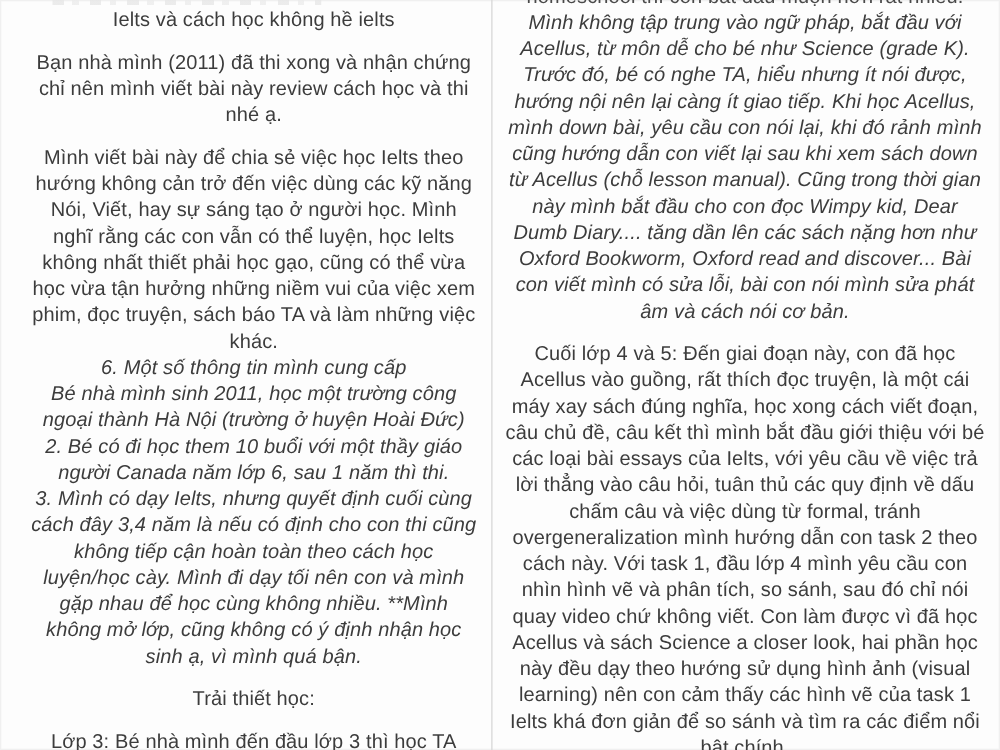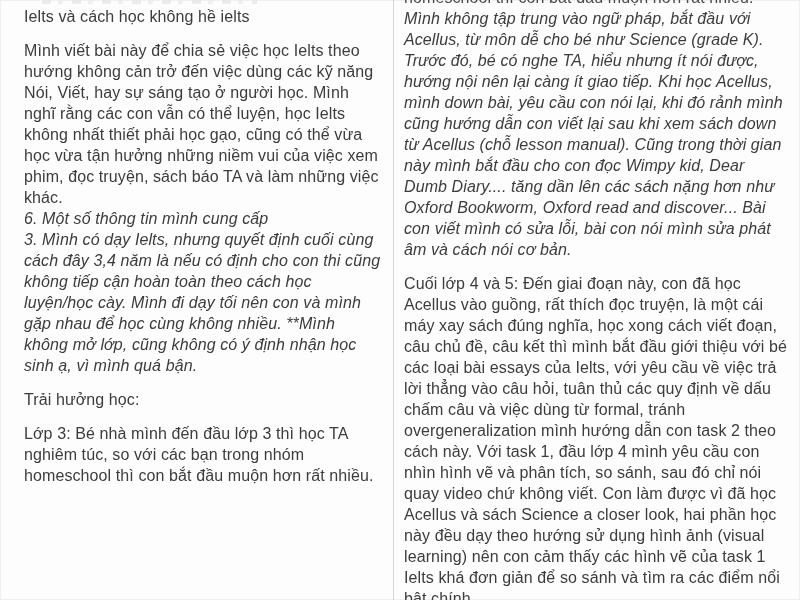--- a/index.html
+++ b/index.html
@@ -9,20 +9,21 @@
   }
   .page {
     position: relative;
     width: 800px;
     height: 600px;
     background: #fdfdfd;
     overflow: hidden;
     font-family: "Liberation Sans", "DejaVu Sans", sans-serif;
     color: #3c3c3c;
     box-shadow: inset 0 0 0 1px #f0f0f0;
+    text-align: center;
   }
   .col {
     position: absolute;
     top: 0;
     font-size: 16px;
     line-height: 21px;
     letter-spacing: 0.1px;
   }
   .col-left {
     left: 24px;
@@ -87,24 +88,27 @@
 </style>
 </head>
 <body>
 
 <div class="page">
 
   <div class="top-smudge"></div>
 
   <div class="col col-left">
     <p class="para first">Ielts và cách học không hề ielts</p>
+    <p class="para">Bạn nhà mình (2011) đã thi xong và nhận chứng chỉ nên mình viết bài này review cách học và thi nhé ạ.</p>
     <p class="para">Mình viết bài này để chia sẻ việc học Ielts theo hướng không cản trở đến việc dùng các kỹ năng Nói, Viết, hay sự sáng tạo ở người học. Mình nghĩ rằng các con vẫn có thể luyện, học Ielts không nhất thiết phải học gạo, cũng có thể vừa học vừa tận hưởng những niềm vui của việc xem phim, đọc truyện, sách báo TA và làm những việc khác.</p>
     <p class="para tight">6. Một số thông tin mình cung cấp</p>
+    <p class="para tight">Bé nhà mình sinh 2011, học một trường công ngoại thành Hà Nội (trường ở huyện Hoài Đức)</p>
+    <p class="para tight">2. Bé có đi học them 10 buổi với một thầy giáo người Canada năm lớp 6, sau 1 năm thì thi.</p>
     <p class="para tight">3. Mình có dạy Ielts, nhưng quyết định cuối cùng cách đây 3,4 năm là nếu có định cho con thi cũng không tiếp cận hoàn toàn theo cách học luyện/học cày. Mình đi dạy tối nên con và mình gặp nhau để học cùng không nhiều. **Mình không mở lớp, cũng không có ý định nhận học sinh ạ, vì mình quá bận.</p>
-    <p class="para">Trải hưởng học:</p>
+    <p class="para">Trải thiết học:</p>
     <p class="para">Lớp 3: Bé nhà mình đến đầu lớp 3 thì học TA nghiêm túc, so với các bạn trong nhóm homeschool thì con bắt đầu muộn hơn rất nhiều.</p>
   </div>
 
   <div class="divider"></div>
 
   <div class="col col-right">
     <div class="clipped-line">
       <div class="inner">homeschool thì con bắt đầu muộn hơn rất nhiều.</div>
     </div>
     <p class="para tight">Mình không tập trung vào ngữ pháp, bắt đầu với Acellus, từ môn dễ cho bé như Science (grade K). Trước đó, bé có nghe TA, hiểu nhưng ít nói được, hướng nội nên lại càng ít giao tiếp. Khi học Acellus, mình down bài, yêu cầu con nói lại, khi đó rảnh mình cũng hướng dẫn con viết lại sau khi xem sách down từ Acellus (chỗ lesson manual). Cũng trong thời gian này mình bắt đầu cho con đọc Wimpy kid, Dear Dumb Diary.... tăng dần lên các sách nặng hơn như Oxford Bookworm, Oxford read and discover... Bài con viết mình có sửa lỗi, bài con nói mình sửa phát âm và cách nói cơ bản.</p>

